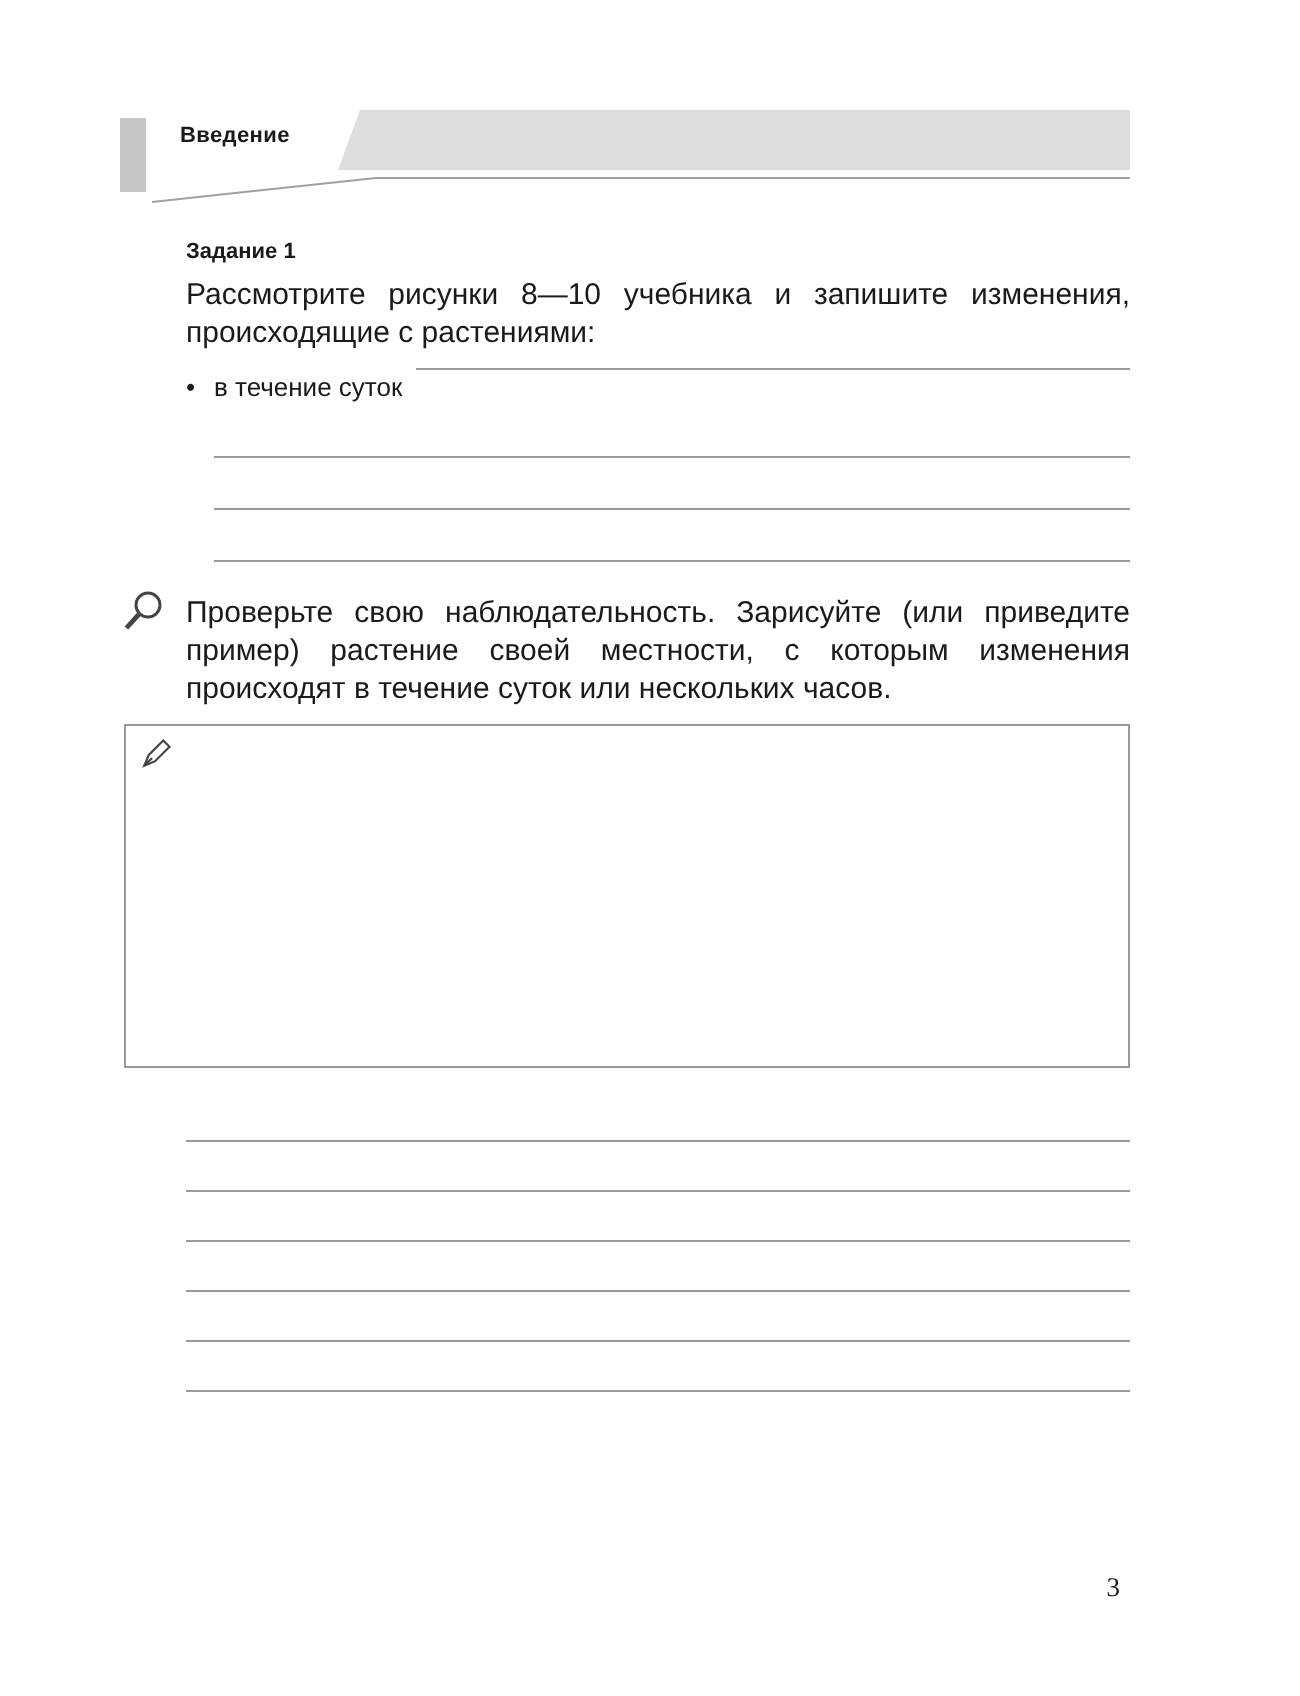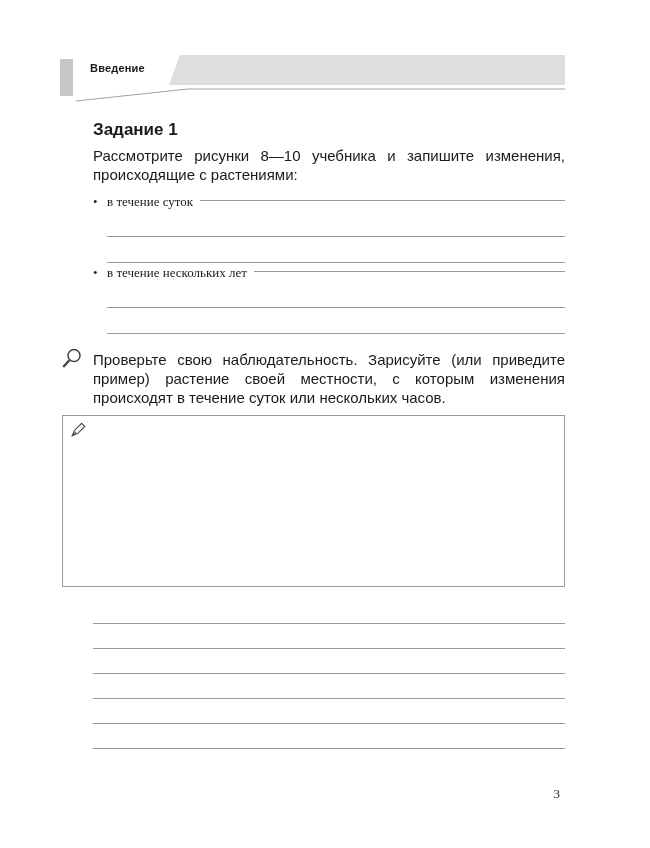--- a/index.html
+++ b/index.html
@@ -15,29 +15,29 @@
   
   .hdr { position:relative; margin:54px 85px 0 60px; height:50px; }
   .hdr svg { position:absolute; left:0; top:0; }
   .hdr-title {
     position:absolute; left:30px; top:8px;
     font-size:11px; font-weight:bold; letter-spacing:.2px;
   }
 
   
   .main { margin:10px 85px 0 93px; }
-  .task-title { font-size:17px; font-weight:bold; margin:16px 0 6px; }
+  .task-title { font-size:11px; font-weight:bold; margin:16px 0 6px; }
   .instruction {
     font-size:15px; line-height:19px;
     text-align:justify; margin:0 0 8px;
   }
 
   
   .bullet-group { margin-bottom:0; }
-  .bullet-row { display:flex; align-items:center; height:19px;font-family:Liberation Serif, serif; }
+  .bullet-row { display:flex; align-items:flex-start; height:19px; }
   .bullet-label { font-size:13px; white-space:nowrap; line-height:19px; }
   .bullet-label::before { content:"•"; display:inline-block; width:14px; }
   .answer-line {
     flex:1; height:0; margin-left:7px; margin-bottom:3px;
     border-bottom:1px solid #9a9a9a;
   }
   .blank-line { height:26px; border-bottom:1px solid #9a9a9a; margin-left:14px; }
 
   
   .task2 { margin-top:16px; position:relative; }
@@ -86,27 +86,20 @@
           <span class="bullet-label">в течение суток</span>
           <span class="answer-line"></span>
         </div>
         <div class="blank-line"></div>
       </div>
 
       <div class="bullet-group">
         <div class="blank-line"></div>
       </div>
 
-      <div class="bullet-group">
-        <div class="bullet-row">
-          <span class="bullet-label">в течение нескольких лет</span>
-          <span class="answer-line"></span>
-        </div>
-        <div class="blank-line"></div>
-      </div>
 
       <div class="bullet-group">
         <div class="blank-line"></div>
       </div>
     </section>
 
     <section class="task2">
       <span class="magnifier">
         <svg width="24" height="24" viewBox="0 0 24 24">
           <circle cx="14" cy="8.5" r="6" fill="#ffffff" stroke="#444444" stroke-width="1.5"></circle>

